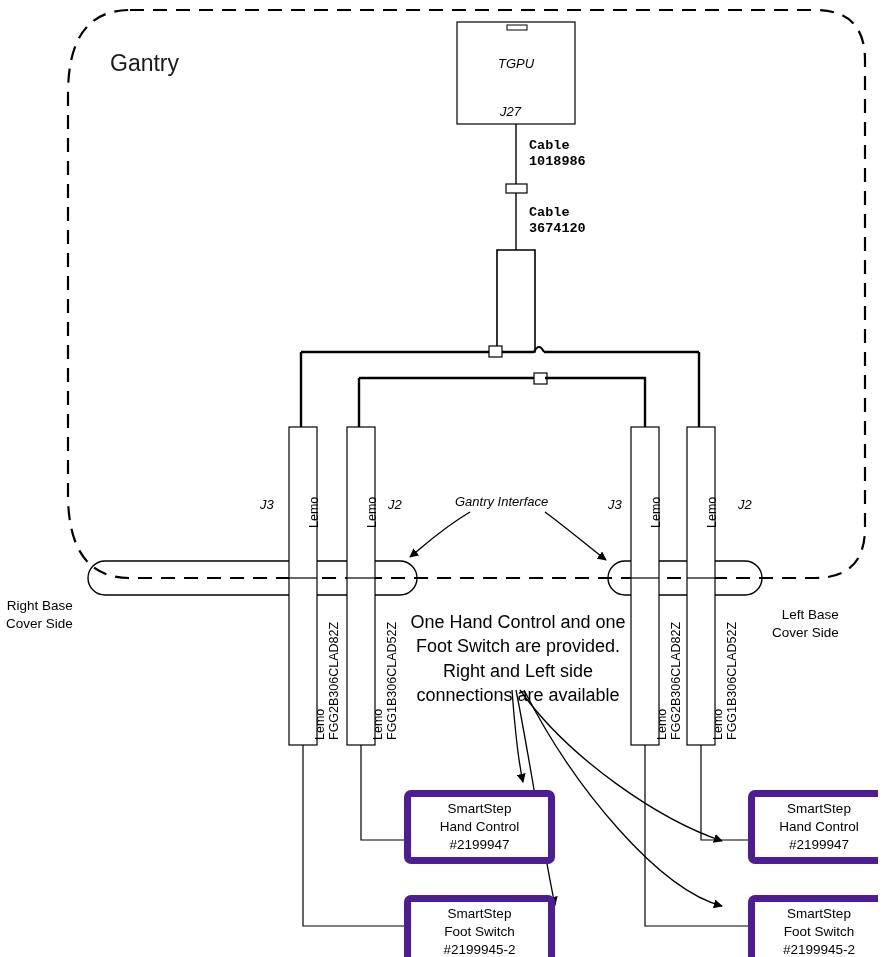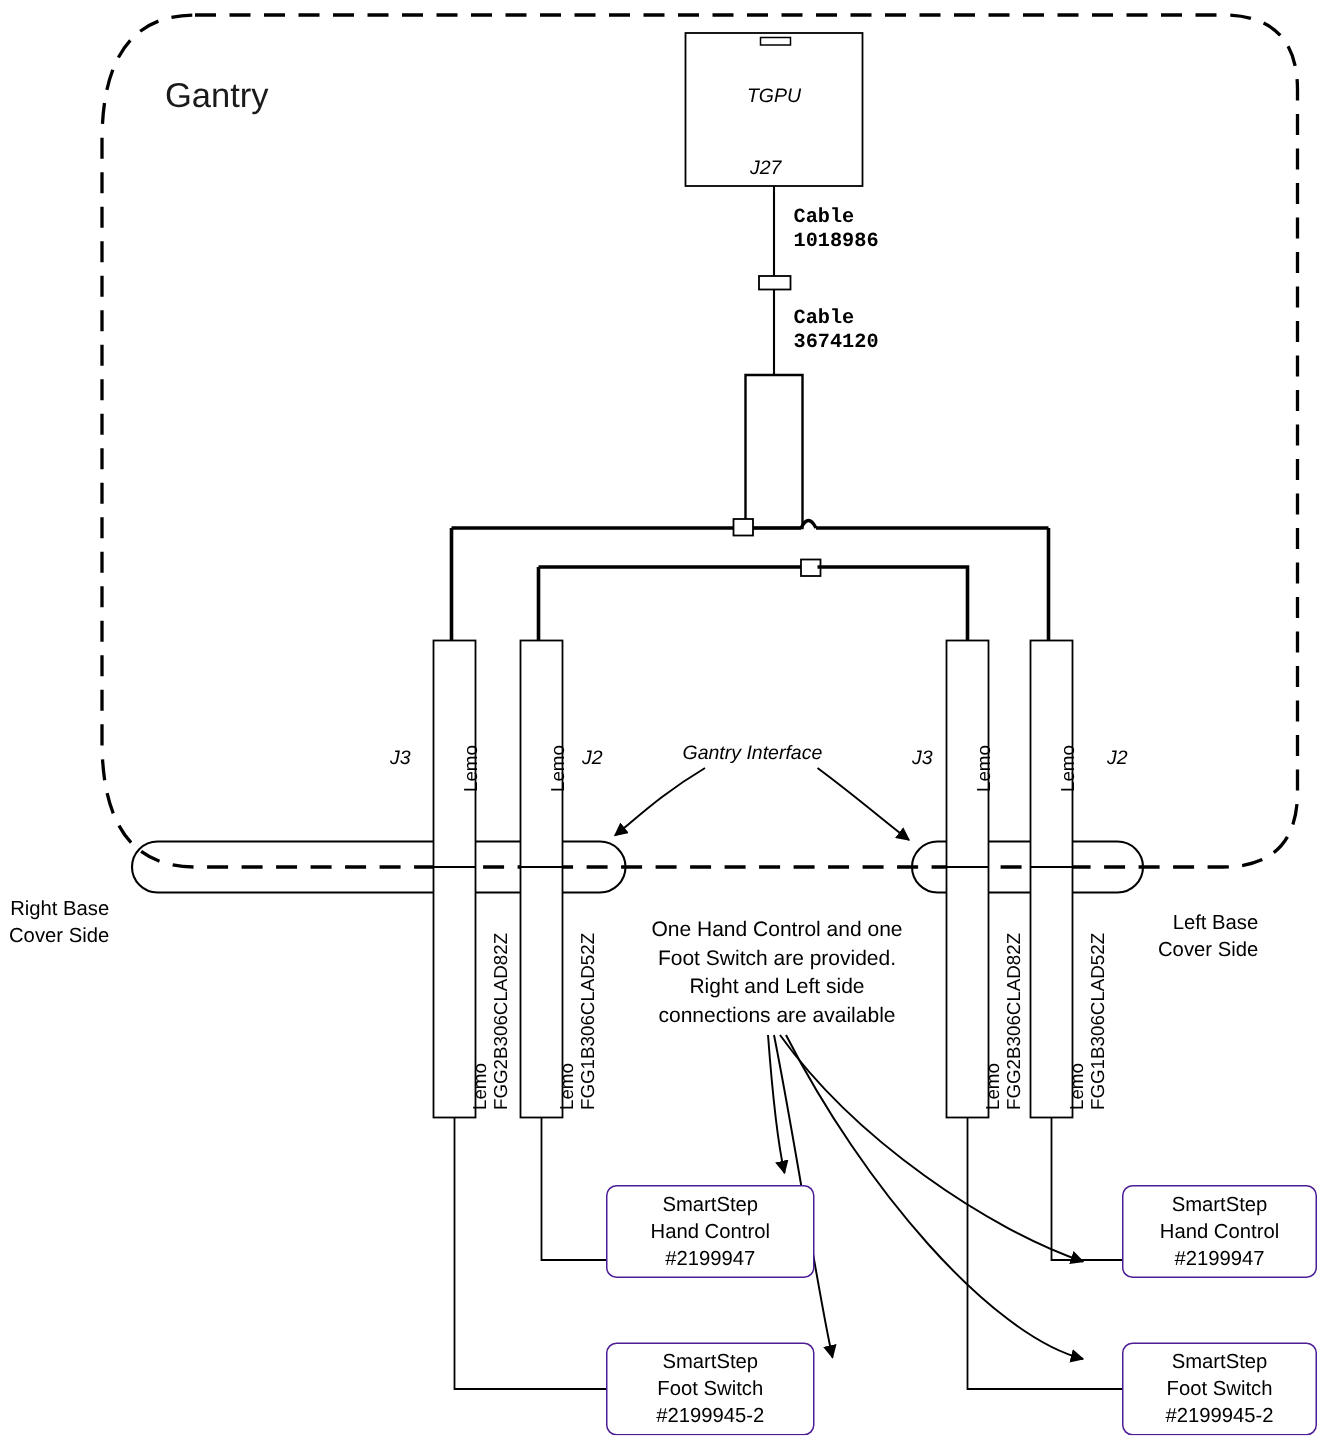--- a/index.html
+++ b/index.html
@@ -49,31 +49,31 @@
     font-family: Liberation Mono, monospace;
   }
   .vert {
     position: absolute;
     font-size: 12.5px;
     white-space: pre;
     transform-origin: 0 0;
     transform: rotate(-90deg);
   }
   .note {
-    font-size: 14px;
+    font-size: 18px;
     text-align: center;
     line-height: 1.35;
   }
   .side-lbl {
     font-size: 13.5px;
     line-height: 1.3;
   }
   .devbox {
     position: absolute;
-    border: 1px solid #4c1d95;
+    border: 7px solid #4c1d95;
     border-radius: 7px;
     background: #ffffff;
     display: flex;
     flex-direction: column;
     align-items: center;
     justify-content: center;
     font-size: 13.5px;
     line-height: 1.35;
   }
   .devbox span { white-space: pre; }

